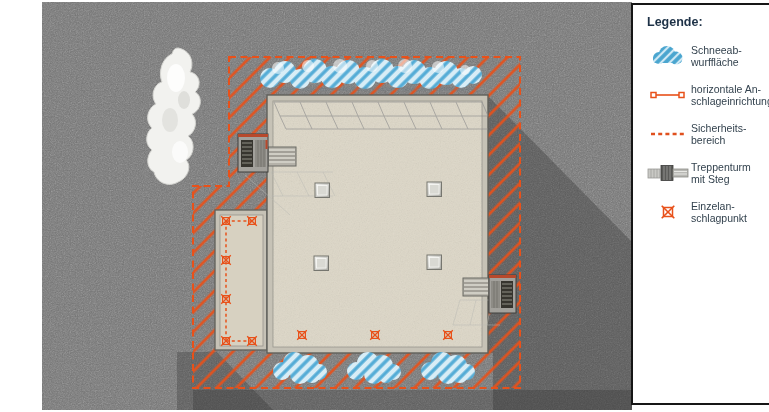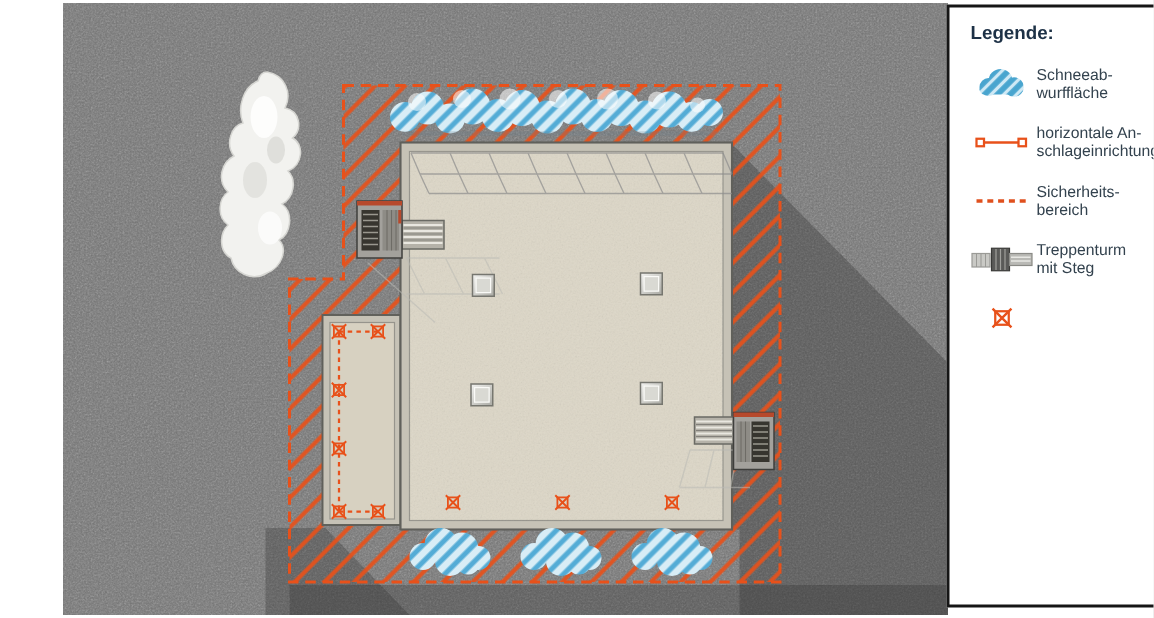--- a/index.html
+++ b/index.html
@@ -260,15 +260,17 @@
 
     <div class="legend-row">
       <div class="legend-icon-cell">
         <svg width="16" height="16" viewBox="-8 -8 16 16">
           <g stroke="#e8511a" fill="none">
             <rect x="-4.5" y="-4.5" width="9" height="9" stroke-width="1.5"></rect>
             <path d="M-6.3,-6.3 L6.3,6.3 M6.3,-6.3 L-6.3,6.3" stroke-width="1.6"></path>
           </g>
         </svg>
       </div>
+      <div class="legend-label">Einzelan-
+schlagpunkt</div>
     </div>
   </div>
 </div>
 
 </body></html>

